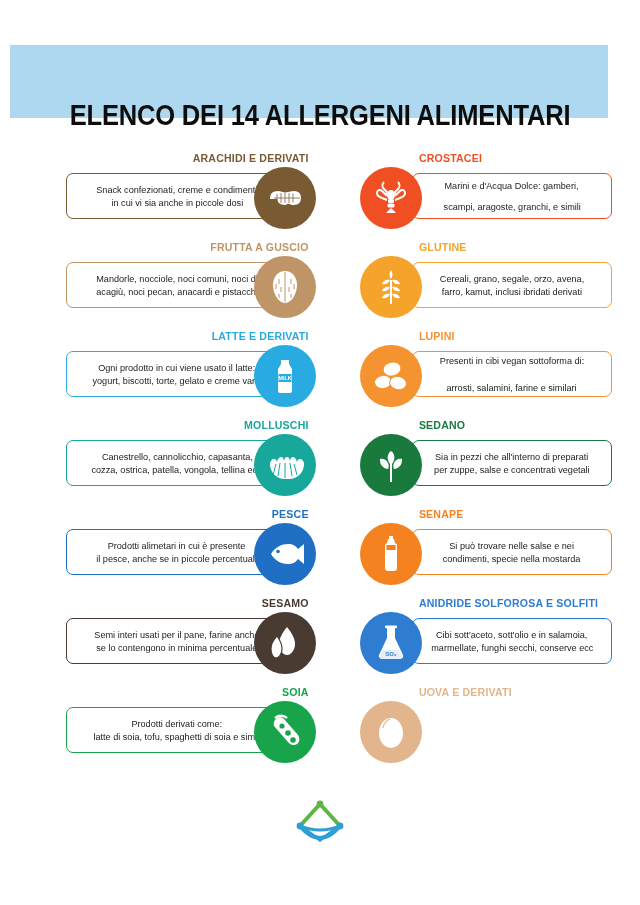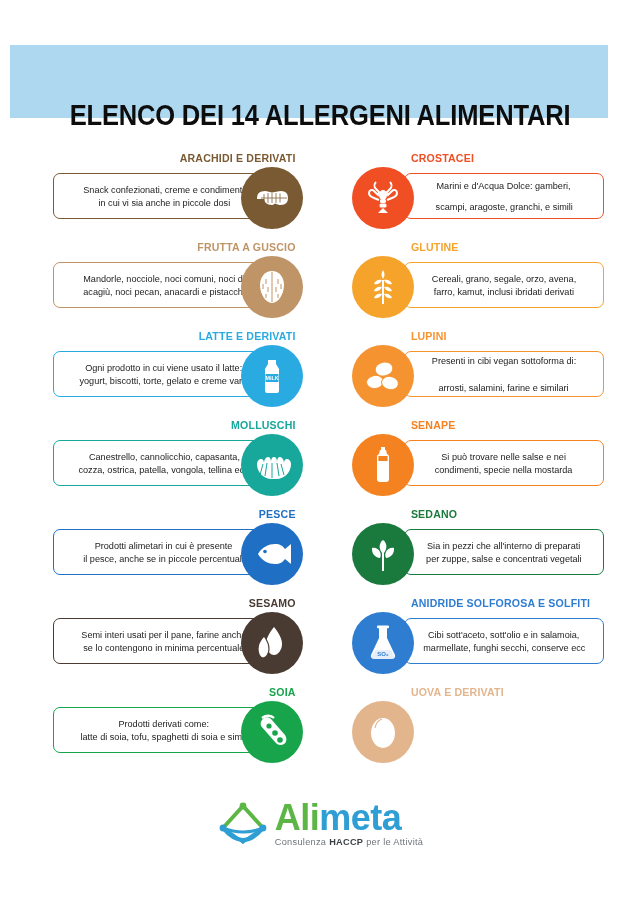--- a/index.html
+++ b/index.html
@@ -32,22 +32,22 @@
     font-weight: bold;
     letter-spacing: -0.2px;
     color: #0d0d0d;
     transform: scaleX(0.88);
     transform-origin: center top;
     white-space: nowrap;
   }
 
   
   .column { position: absolute; top: 152px; }
-  #col-left  { left: 53px;  width: 250px; }
-  #col-right { left: 352px; width: 252px; }
+  #col-left  { left: 66px;  width: 250px; }
+  #col-right { left: 360px; width: 252px; }
 
   
   .entry { position: relative; margin-bottom: 12px; }
   .entry-label {
     font-family: "Liberation Sans Narrow", "Liberation Sans", sans-serif;
     font-size: 11.5px;
     font-weight: bold;
     letter-spacing: 0.2px;
     line-height: 13px;
     white-space: nowrap;
@@ -313,53 +313,53 @@
               <g fill="#ffffff" stroke="#F59331" stroke-width="1">
         <ellipse cx="21" cy="13" rx="9" ry="7" transform="rotate(-12 21 13)"></ellipse>
         <ellipse cx="12" cy="26" rx="8.5" ry="6.6" transform="rotate(-8 12 26)"></ellipse>
         <ellipse cx="27" cy="27" rx="8.5" ry="6.6" transform="rotate(10 27 27)"></ellipse>
               </g>
             </svg>
           </div>
         </div>
       </div>
       <div class="entry">
+        <div class="entry-label" style="color: rgb(26, 122, 62);">SEDANO</div>
+        <div class="entry-row">
+          <div class="bubble" style="border-color: rgb(26, 122, 62);">
+            <div class="bubble-line">Sia in pezzi che all'interno di preparati</div>
+            <div class="bubble-line">per zuppe, salse e concentrati vegetali</div>
+          </div>
+          <div class="icon-circle" style="background: rgb(26, 122, 62);">
+            <svg width="40" height="40" viewBox="0 0 40 40">
+              <g fill="#ffffff">
+        <path d="M20 6c3 2 4 6 3 9-1 3-2 4-3 5-1-1-2-2-3-5-1-3 0-7 3-9z"></path>
+        <path d="M9 14c3-1 7 1 8 4 1 2 1 4 0 6-2 0-4-1-6-3-2-2-2-5-2-7z"></path>
+        <path d="M31 14c-3-1-7 1-8 4-1 2-1 4 0 6 2 0 4-1 6-3 2-2 2-5 2-7z"></path>
+        <path d="M19 19h2v18h-2z"></path>
+              </g>
+            </svg>
+          </div>
+        </div>
+      </div>
+      <div class="entry">
         <div class="entry-label" style="color: rgb(245, 130, 32);">SENAPE</div>
         <div class="entry-row">
           <div class="bubble" style="border-color: rgb(245, 130, 32);">
             <div class="bubble-line">Si può trovare nelle salse e nei</div>
             <div class="bubble-line">condimenti, specie nella mostarda</div>
           </div>
           <div class="icon-circle" style="background: rgb(245, 130, 32);">
             <svg width="40" height="40" viewBox="0 0 40 40">
               <path d="M18 2h4v3h-4z" fill="#ffffff"></path>
         <path d="M17 5h6l1 4h-8z" fill="#ffffff"></path>
         <rect x="14" y="9" width="12" height="28" rx="3" fill="#ffffff"></rect>
         <rect x="15.4" y="11" width="9.2" height="5" fill="#F58220"></rect>
         <g stroke="#F58220" stroke-width="0.8">
                 <path d="M16 12h7.5M16 13.4h7.5M16 14.8h7.5"></path>
-              </g>
-            </svg>
-          </div>
-        </div>
-      </div>
-      <div class="entry">
-        <div class="entry-label" style="color: rgb(26, 122, 62);">SEDANO</div>
-        <div class="entry-row">
-          <div class="bubble" style="border-color: rgb(26, 122, 62);">
-            <div class="bubble-line">Sia in pezzi che all'interno di preparati</div>
-            <div class="bubble-line">per zuppe, salse e concentrati vegetali</div>
-          </div>
-          <div class="icon-circle" style="background: rgb(26, 122, 62);">
-            <svg width="40" height="40" viewBox="0 0 40 40">
-              <g fill="#ffffff">
-        <path d="M20 6c3 2 4 6 3 9-1 3-2 4-3 5-1-1-2-2-3-5-1-3 0-7 3-9z"></path>
-        <path d="M9 14c3-1 7 1 8 4 1 2 1 4 0 6-2 0-4-1-6-3-2-2-2-5-2-7z"></path>
-        <path d="M31 14c-3-1-7 1-8 4-1 2-1 4 0 6 2 0 4-1 6-3 2-2 2-5 2-7z"></path>
-        <path d="M19 19h2v18h-2z"></path>
               </g>
             </svg>
           </div>
         </div>
       </div>
       <div class="entry">
         <div class="entry-label" style="color: rgb(46, 125, 209);">ANIDRIDE SOLFOROSA E SOLFITI</div>
         <div class="entry-row">
           <div class="bubble" style="border-color: rgb(46, 125, 209); text-align: right;">
             <div class="bubble-line">Cibi sott'aceto, sott'olio e in salamoia,</div>
@@ -393,19 +393,15 @@
       <path d="M26 4 L46 26" stroke="#5CB646" stroke-width="4" fill="none" stroke-linecap="round"></path>
       <path d="M26 4 L6 26" stroke="#5CB646" stroke-width="4" fill="none" stroke-linecap="round"></path>
       <circle cx="26" cy="4" r="3.4" fill="#5CB646"></circle>
       <circle cx="6" cy="26" r="3.4" fill="#2F9ED4"></circle>
       <circle cx="46" cy="26" r="3.4" fill="#2F9ED4"></circle>
       <path d="M6 26 Q26 50 46 26" stroke="#2F9ED4" stroke-width="4" fill="none" stroke-linecap="round"></path>
       <path d="M6 26 Q26 34 46 26" stroke="#2F9ED4" stroke-width="3.2" fill="none" stroke-linecap="round"></path>
       <path d="M6 26 L26 40" stroke="#2F9ED4" stroke-width="3.2" fill="none" stroke-linecap="round"></path>
       <path d="M46 26 L26 40" stroke="#2F9ED4" stroke-width="3.2" fill="none" stroke-linecap="round"></path>
     </svg>
-    <div id="logo-text-wrap">
-      <div id="logo-word"><span class="g">Ali</span><span class="b">meta</span></div>
-      <div id="logo-tagline"><span>Consulenza </span><b>HACCP</b><span> per le Attività</span></div>
-    </div>
   </div>
 
 </div>
 
 </body></html>

